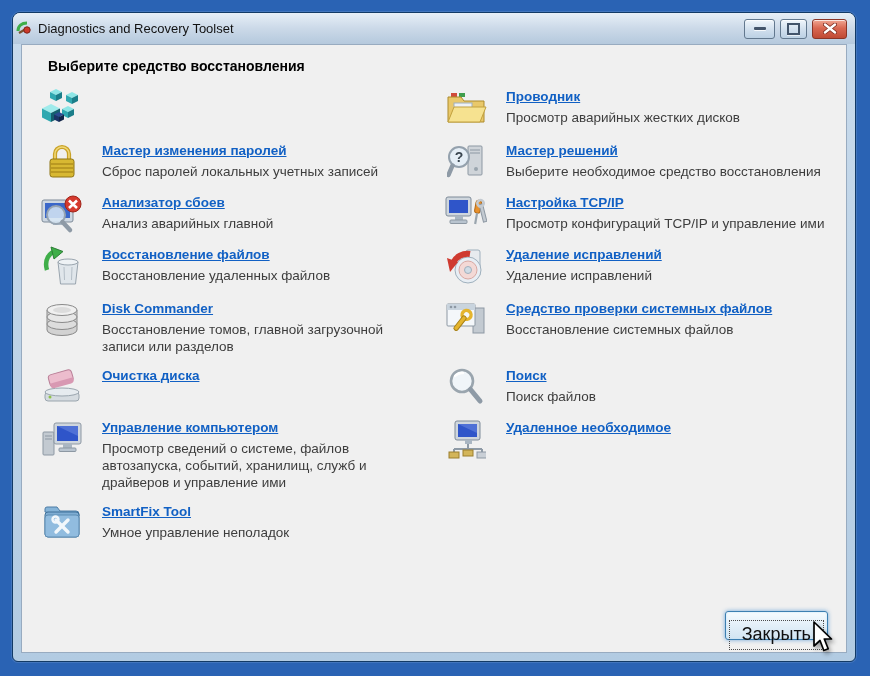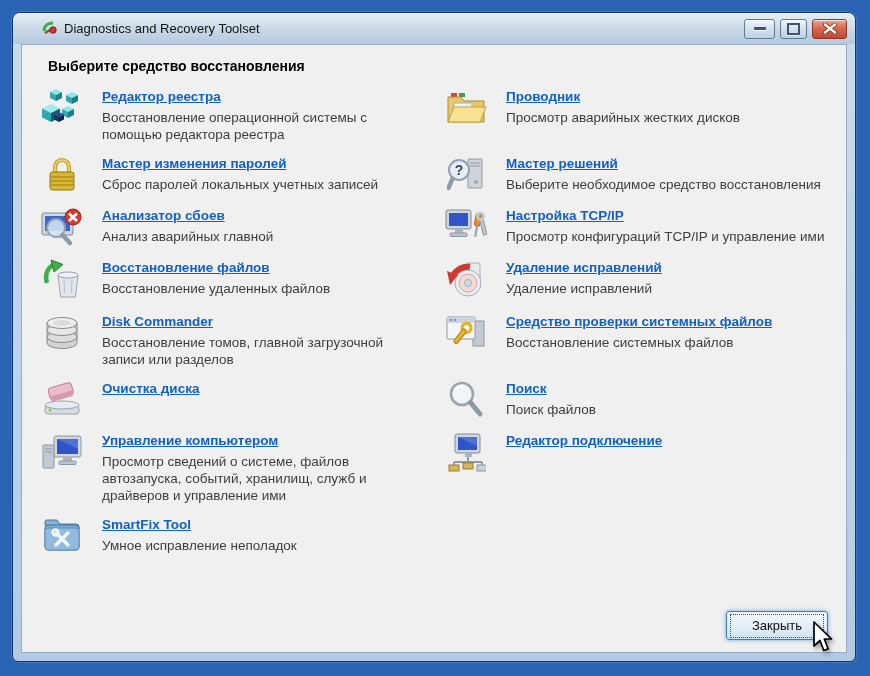--- a/index.html
+++ b/index.html
@@ -10,21 +10,21 @@
   }
   
   .window{
     position:absolute;left:12px;top:12px;width:844px;height:650px;
     background:linear-gradient(#c9dbec,#b2cbe2);
     border:1px solid #123a66;border-radius:8px 8px 6px 6px;
     box-shadow:inset 0 1px 0 rgba(255,255,255,.55), 0 0 0 1px rgba(255,255,255,.12);
     box-sizing:border-box;
   }
   .titlebar{
-    height:31px;display:flex;align-items:center;padding:0 8px 0 28px;
+    height:31px;display:flex;align-items:center;padding:0 8px 0 2px;
     border-radius:7px 7px 0 0;
     background:linear-gradient(#e7eff7,#cbd9e8 50%,#b5c9dd);
     cursor:default;
   }
   .app-icon{width:17px;height:17px;display:inline-flex;margin-right:6px;flex:0 0 auto;}
   .wtitle{font-size:13px;color:#121212;white-space:nowrap;}
   .controls{margin-left:auto;display:flex;gap:5px;align-items:center;}
   .ctl{height:20px;border-radius:3px;border:1px solid #62788e;padding:0;margin:0;
        display:inline-flex;align-items:center;justify-content:center;cursor:pointer;
        box-shadow:inset 0 1px 0 rgba(255,255,255,.7);}
@@ -52,22 +52,22 @@
          text-decoration:underline;line-height:18px;cursor:pointer;}
   .tdesc{display:block;color:#3d3d3d;font-size:13.5px;line-height:17px;margin-top:3px;max-width:322px;}
   
   .close-btn{
     position:absolute;right:18px;bottom:12px;min-width:102px;height:29px;
     background:linear-gradient(#f6fbfe,#e3eff8 50%,#d2e5f2);
     border:1px solid #3c7fb1;border-radius:3px;
     box-shadow:0 0 4px rgba(100,160,215,.9), inset 0 0 2px #bfe0f5;
     padding:0;cursor:pointer;font-family:inherit;
   }
-  .close-btn .inner{display:block;margin:2px 3px;padding:3px 12px 4px;
-    border:1px dotted #4c4c4c;font-size:13px;color:#0f0f0f;white-space:nowrap;}
+  .close-btn .inner{display:block;margin:8px 3px;padding:3px 12px 4px;
+    border:1px dotted #4c4c4c;font-size:18px;color:#0f0f0f;white-space:nowrap;}
   
   .cursor{position:absolute;left:812px;top:621px;pointer-events:none;
           filter:drop-shadow(2px 3px 2px rgba(0,0,0,.35));}
 </style>
 </head>
 <body>
 
 <div class="window">
 
   <div class="titlebar">
@@ -123,24 +123,20 @@
                 <polygon points="0,3 6,6 6,12 0,9" fill="#2fa8b0"></polygon>
                 <polygon points="6,6 12,3 12,9 6,12" fill="#1b7e8a"></polygon>
               </g>
             <g transform="translate(14,24)">
                 <polygon points="5,0 10,2.5 5,5 0,2.5" fill="#2b4a8f"></polygon>
                 <polygon points="0,2.5 5,5 5,10 0,7.5" fill="#1b3366"></polygon>
                 <polygon points="5,5 10,2.5 10,7.5 5,10" fill="#122448"></polygon>
               </g>
           </svg>
         </span>
-        <span class="ttext">
-          <a class="tlink">Редактор реестра</a>
-          <span class="tdesc">Восстановление операционной системы с помощью редактора реестра</span>
-        </span>
       </div>
 
       <div class="item c1 r2">
         <span class="ticon">
           <svg width="40" height="40" viewBox="0 0 40 40">
             <path d="M13 20v-8a7 7 0 0 1 14 0v8" fill="none" stroke="#c9a227" stroke-width="4.2"></path>
             <path d="M13 20v-8a7 7 0 0 1 14 0v8" fill="none" stroke="#f0d878" stroke-width="1.6"></path>
             <rect x="8" y="17" width="24" height="18" rx="2.5" fill="#d8b832" stroke="#8f7514"></rect>
             <line x1="9" y1="22" x2="31" y2="22" stroke="#b3921f" stroke-width="1.6"></line>
             <line x1="9" y1="26" x2="31" y2="26" stroke="#b3921f" stroke-width="1.6"></line>
@@ -248,21 +244,21 @@
             <rect x="3" y="12" width="34" height="22" rx="3" fill="#91bcdf" stroke="#5d8cb3"></rect>
             <g stroke="#f2f7fb" stroke-width="3.4" stroke-linecap="round">
               <line x1="14" y1="29" x2="26" y2="17"></line>
               <line x1="14" y1="17" x2="26" y2="29"></line>
             </g>
             <circle cx="13.5" cy="16.5" r="3" fill="none" stroke="#f2f7fb" stroke-width="2.4"></circle>
           </svg>
         </span>
         <span class="ttext">
           <a class="tlink">SmartFix Tool</a>
-          <span class="tdesc">Умное исправление неполадок</span>
+          <span class="tdesc">Умное управление неполадок</span>
         </span>
       </div>
 
       <div class="item c2 r1">
         <span class="ticon">
           <svg width="42" height="40" viewBox="0 0 42 40">
             <rect x="6" y="5" width="6" height="4" fill="#d04a3a"></rect>
             <rect x="14" y="5" width="6" height="4" fill="#3f9e4d"></rect>
             <path d="M3 9h13l3 4h20v21H3z" fill="#e9c86a" stroke="#ad8b2d"></path>
             <rect x="9" y="15" width="18" height="9" fill="#eef2f6" stroke="#9fb0bd"></rect>
@@ -377,21 +373,21 @@
             <line x1="22" y1="25" x2="22" y2="30" stroke="#8e9aa6" stroke-width="2"></line>
             <line x1="8" y1="30" x2="36" y2="30" stroke="#8e9aa6" stroke-width="2"></line>
             <line x1="8" y1="30" x2="8" y2="33" stroke="#8e9aa6" stroke-width="2"></line>
             <line x1="36" y1="30" x2="36" y2="33" stroke="#8e9aa6" stroke-width="2"></line>
             <rect x="3" y="33" width="10" height="6" fill="#d3b55a" stroke="#9c7f2c"></rect>
             <rect x="31" y="33" width="10" height="6" fill="#c9cfd6" stroke="#8d98a3"></rect>
             <rect x="17" y="31" width="10" height="6" fill="#d3b55a" stroke="#9c7f2c"></rect>
           </svg>
         </span>
         <span class="ttext">
-          <a class="tlink">Редактор подключение</a>
+          <a class="tlink">Удаленное необходимое</a>
         </span>
       </div>
 
     </div>
 
     <button class="close-btn">
       <span class="inner">Закрыть</span>
     </button>
   </div>
 

